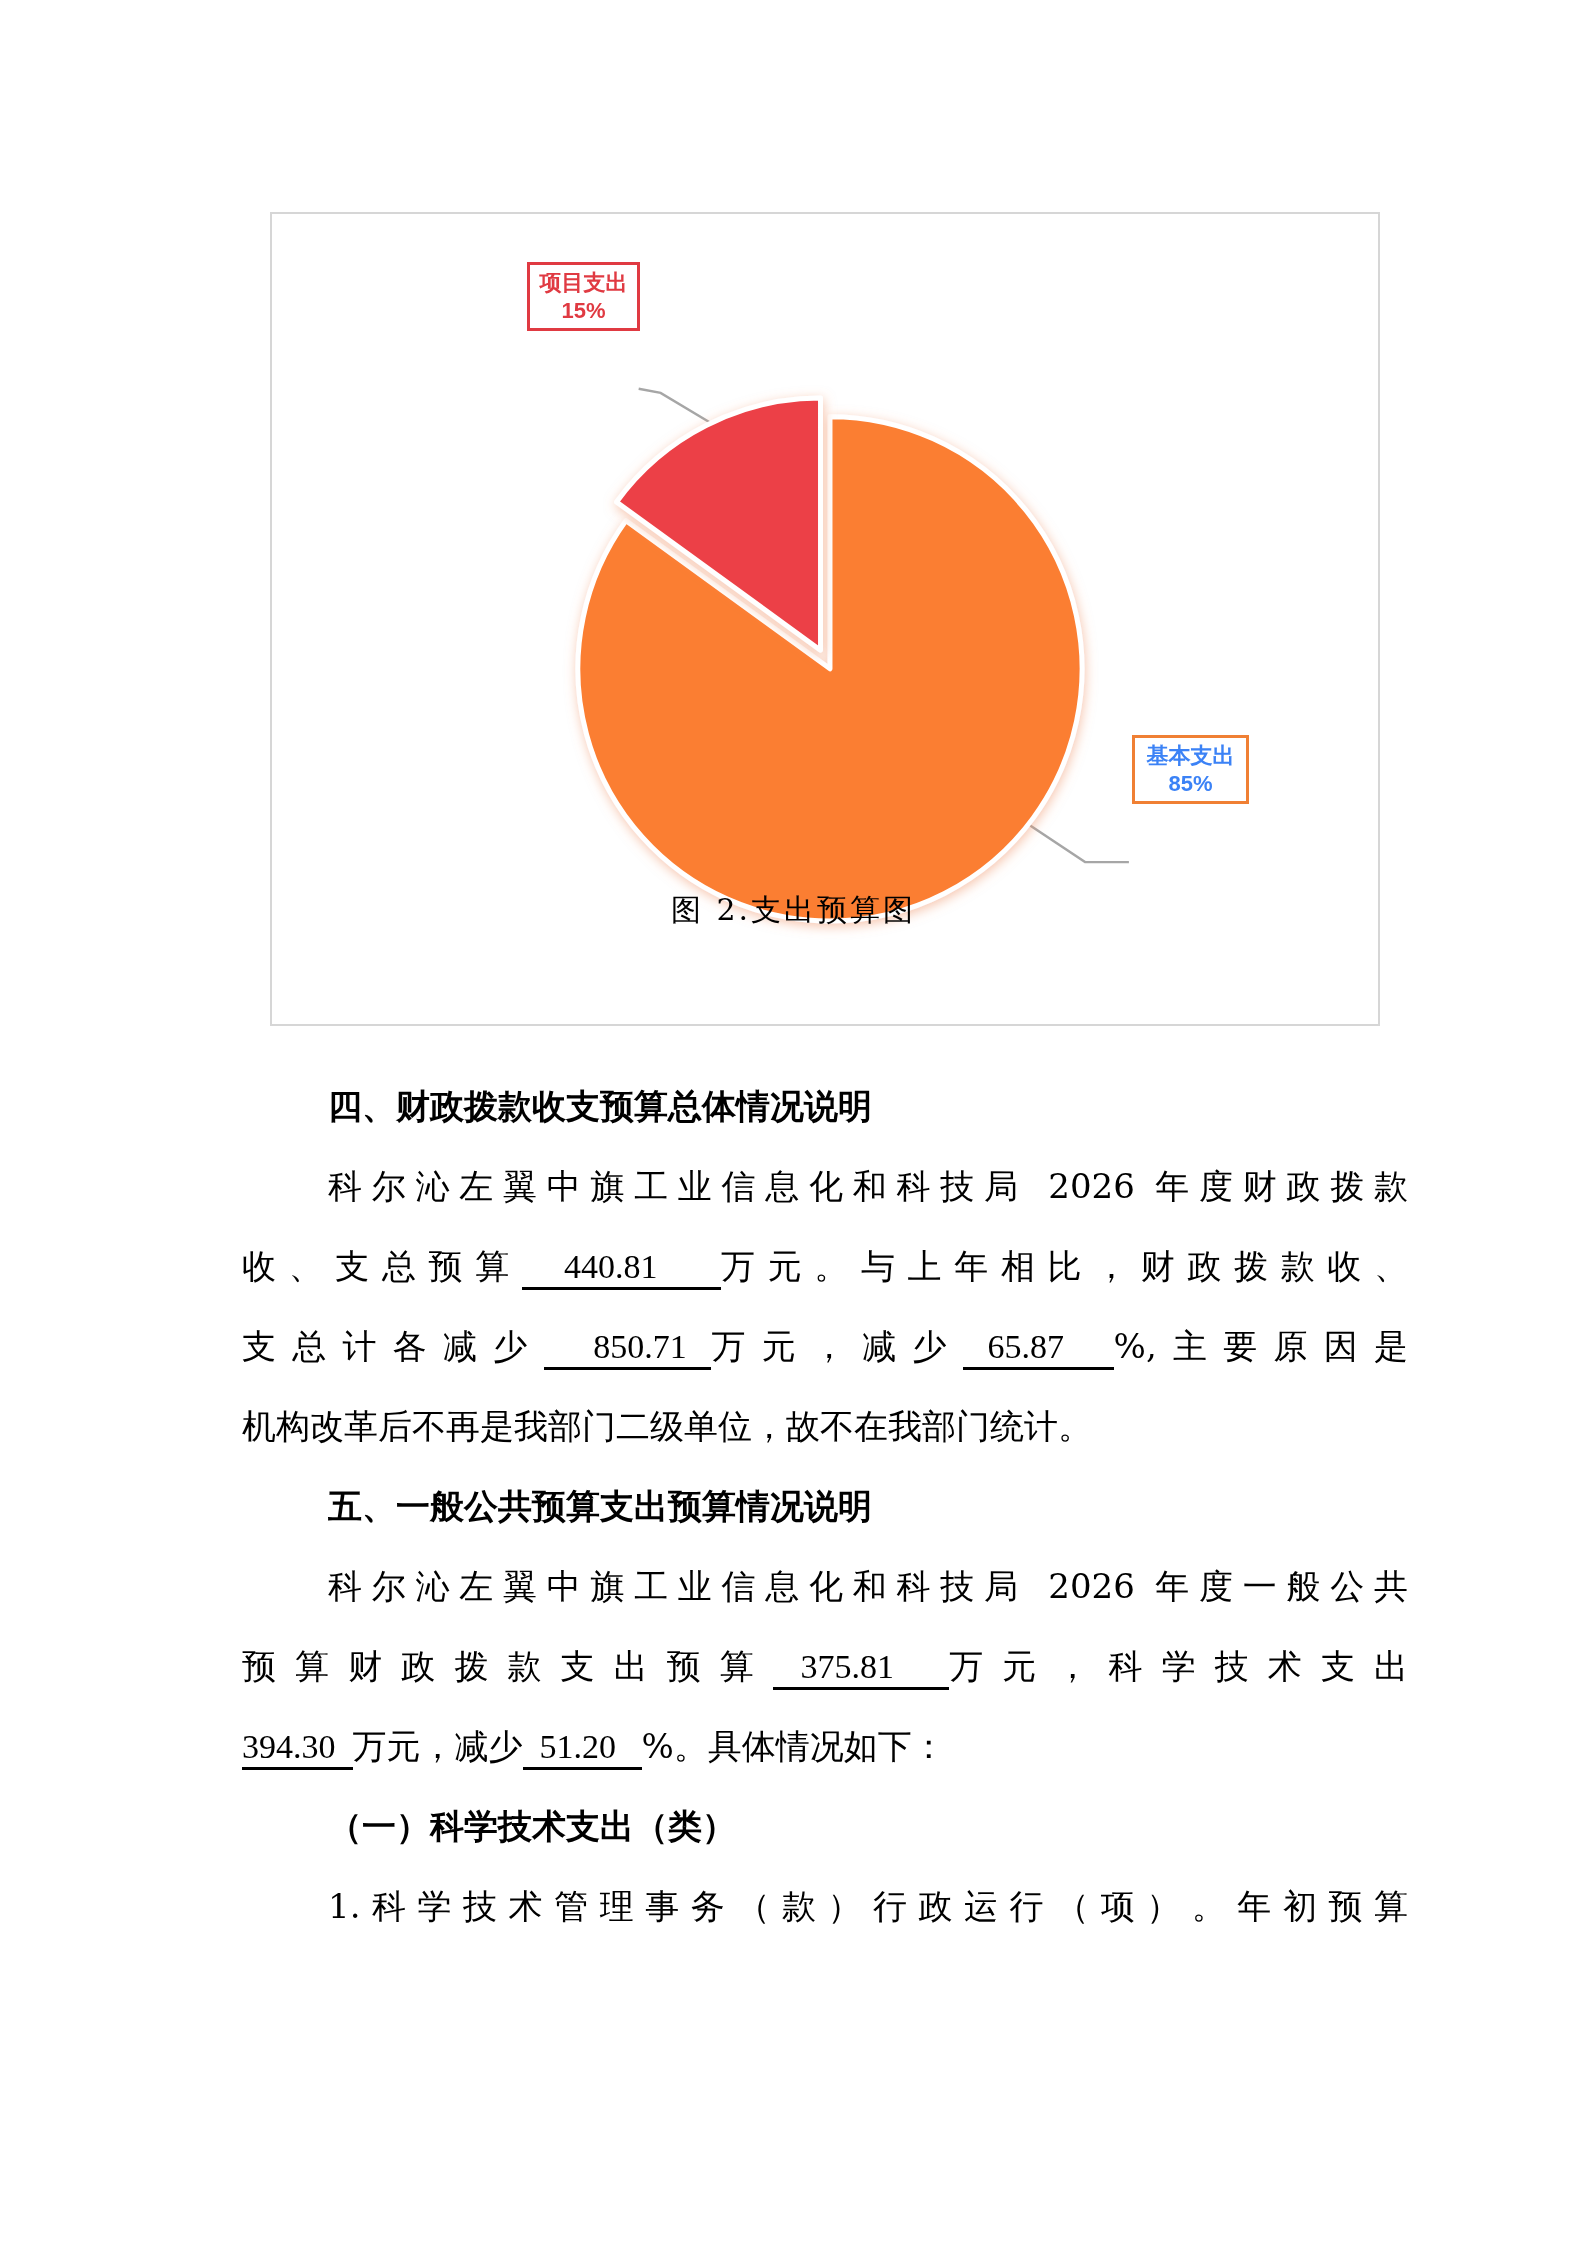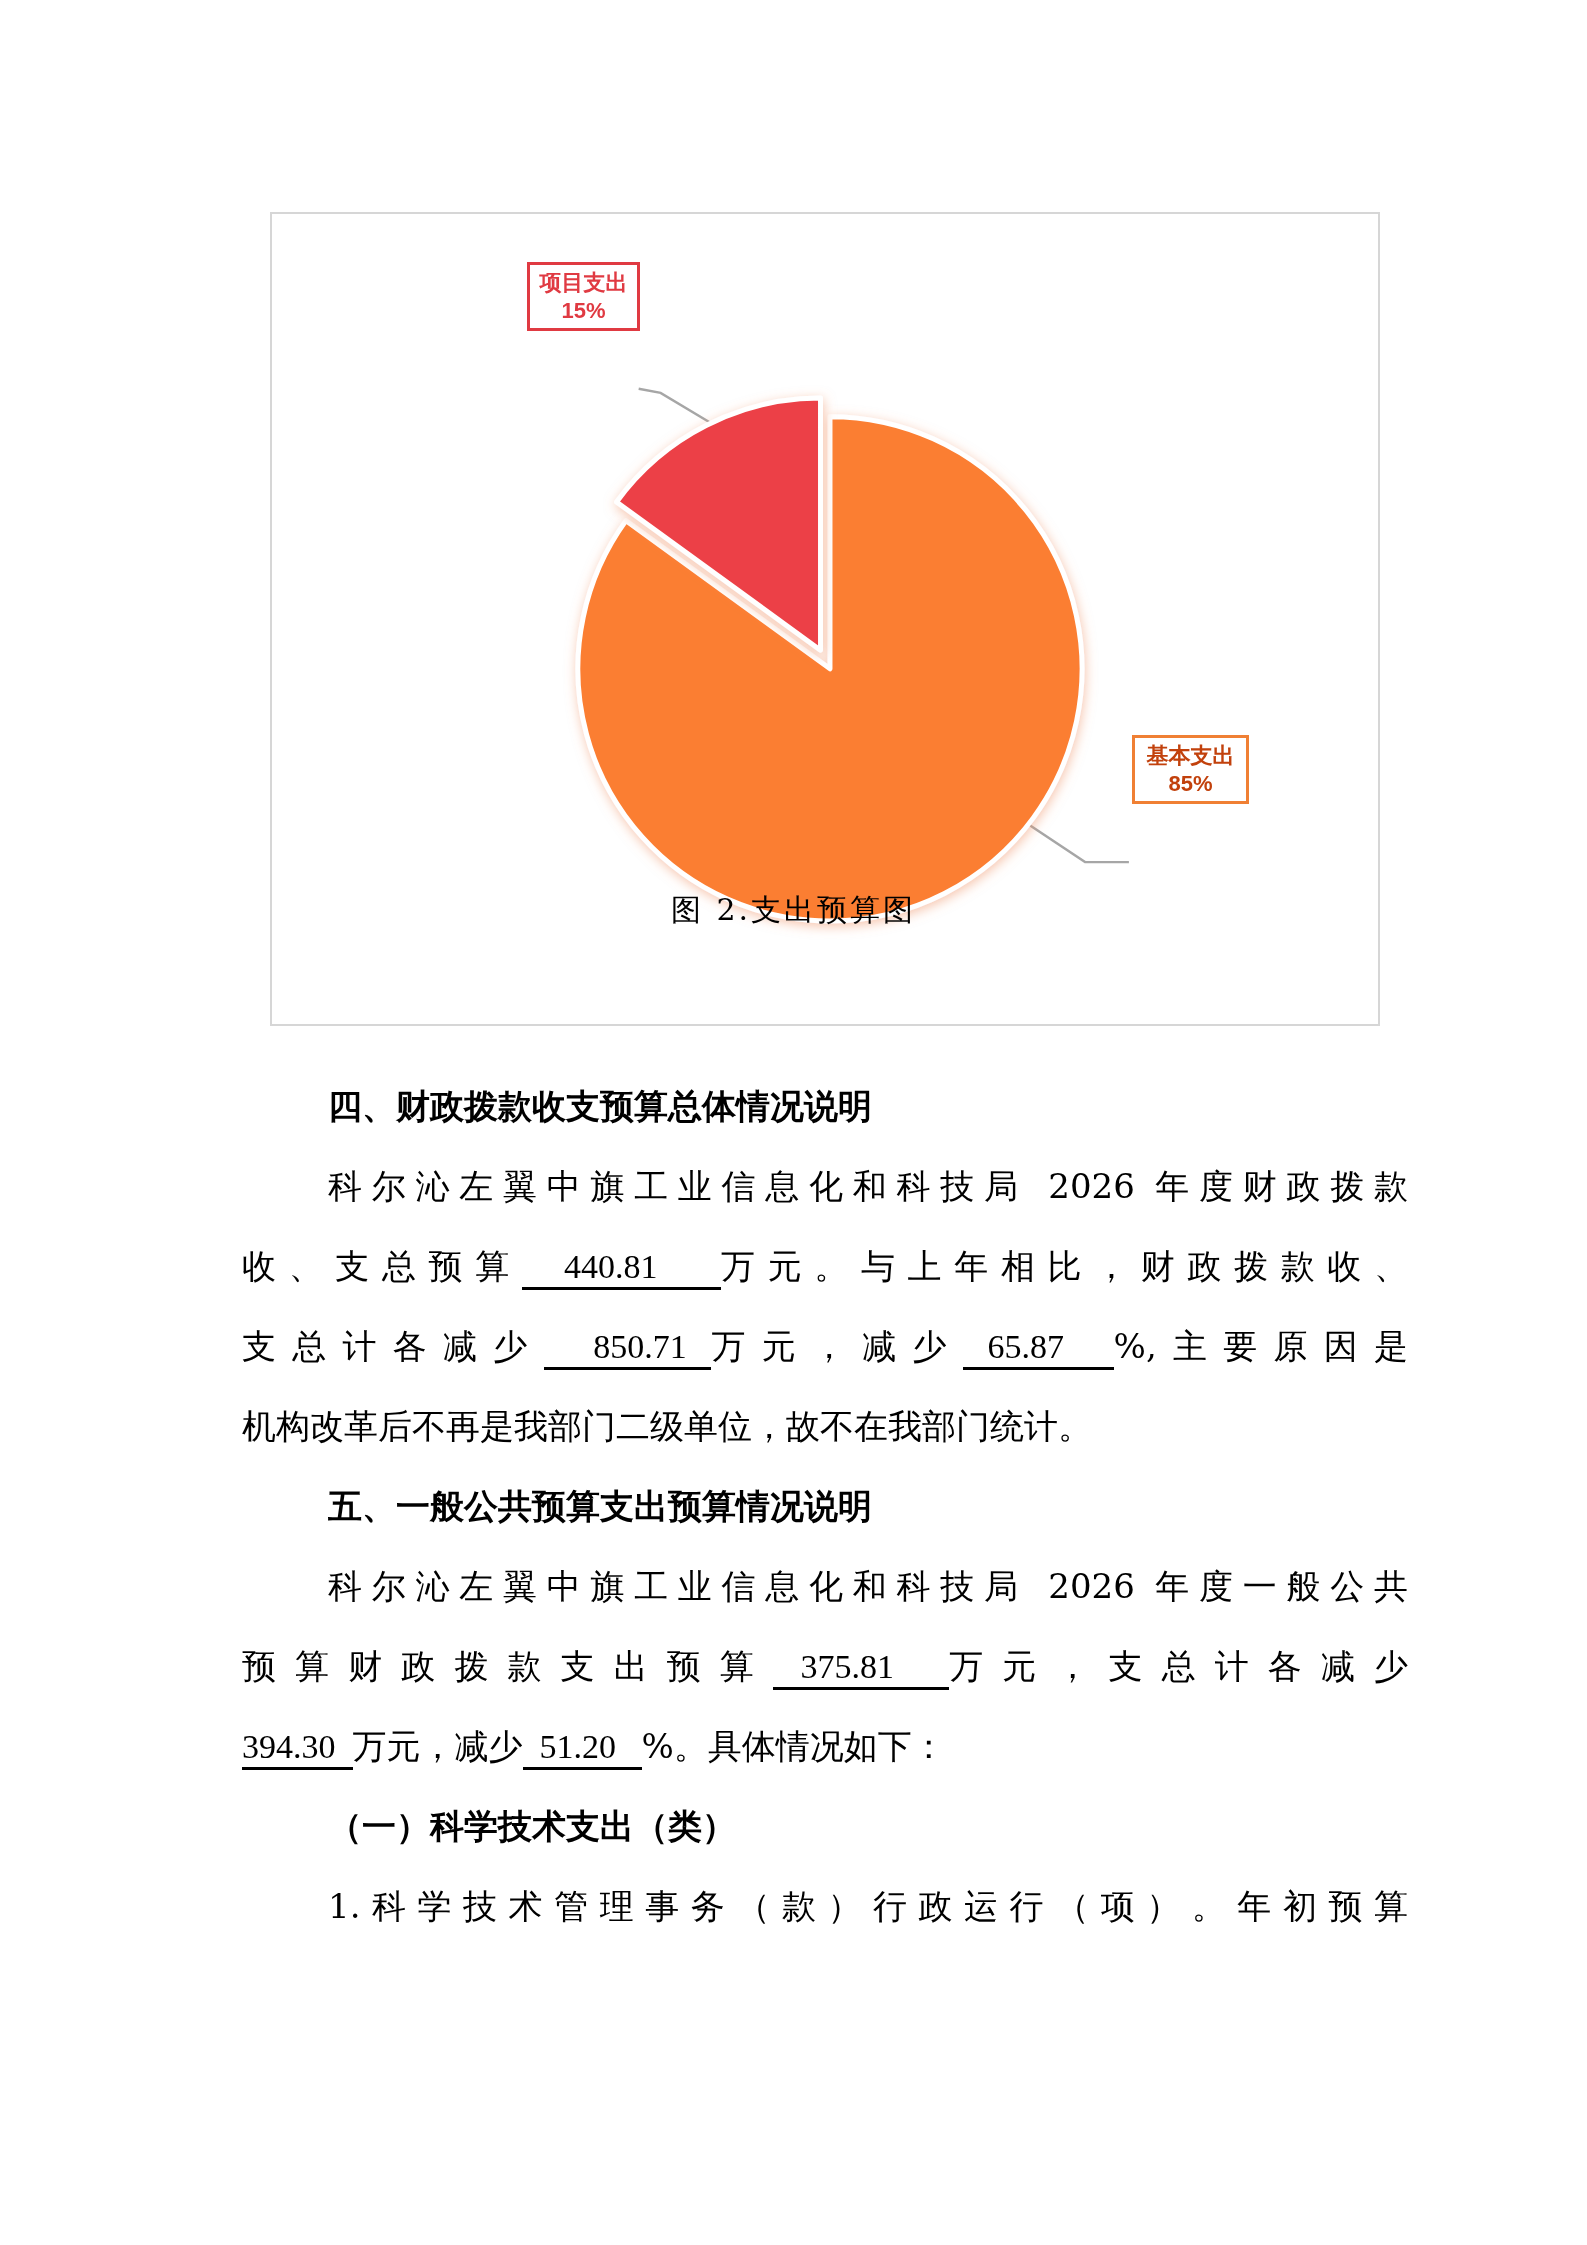--- a/index.html
+++ b/index.html
@@ -30,21 +30,21 @@
     font-weight:700;
     font-size:22px;line-height:28px;
     padding-top:4px;
   }
   .callout-project{
     left:255px;top:48px;width:113px;height:69px;
     border:3px solid #e03a42;color:#e03a42;
   }
   .callout-basic{
     left:860px;top:521px;width:117px;height:69px;
-    border:3px solid #f08034;color:#c2410c;
+    border:3px solid #f08034;color:#3b82f6;
   }
   
   .caption{
     position:absolute;left:0;top:882px;width:100%;
     text-align:center;
     font-size:30px;line-height:56px;
     letter-spacing:3px;
   }
   
   .doc-body{
@@ -111,20 +111,20 @@
   <div class="caption">图 2.支出预算图</div>
 
   <div class="doc-body">
       <div class="line heading-hei indent"><span>四、财政拨款收支预算总体情况说明</span></div>
       <div class="line justify indent"><span>科尔沁左翼中旗工业信息化和科技局 2026 年度财政拨款</span></div>
       <div class="line justify"><span>收、支总预算</span><span class="u">  440.81   </span><span>万元。与上年相比，财政拨款收、</span></div>
       <div class="line justify"><span>支总计各减少</span><span class="u">  850.71 </span><span>万元，减少</span><span class="u"> 65.87  </span><span>%,主要原因是</span></div>
       <div class="line"><span>机构改革后不再是我部门二级单位，故不在我部门统计。</span></div>
       <div class="line heading-hei indent"><span>五、一般公共预算支出预算情况说明</span></div>
       <div class="line justify indent"><span>科尔沁左翼中旗工业信息化和科技局 2026 年度一般公共</span></div>
-      <div class="line justify"><span>预算财政拨款支出预算</span><span class="u"> 375.81  </span><span>万元，支总计各减少</span></div>
+      <div class="line justify"><span>预算财政拨款支出预算</span><span class="u"> 375.81  </span><span>万元，科学技术支出</span></div>
       <div class="line"><span class="u">394.30  </span><span>万元，减少</span><span class="u">  51.20   </span><span>%。具体情况如下：</span></div>
       <div class="line heading-kai indent"><span>（一）科学技术支出（类）</span></div>
       <div class="line justify indent"><span>1.科学技术管理事务（款）行政运行（项）。年初预算</span></div>
     </div>
 
 
 </div>
 
 </body></html>

